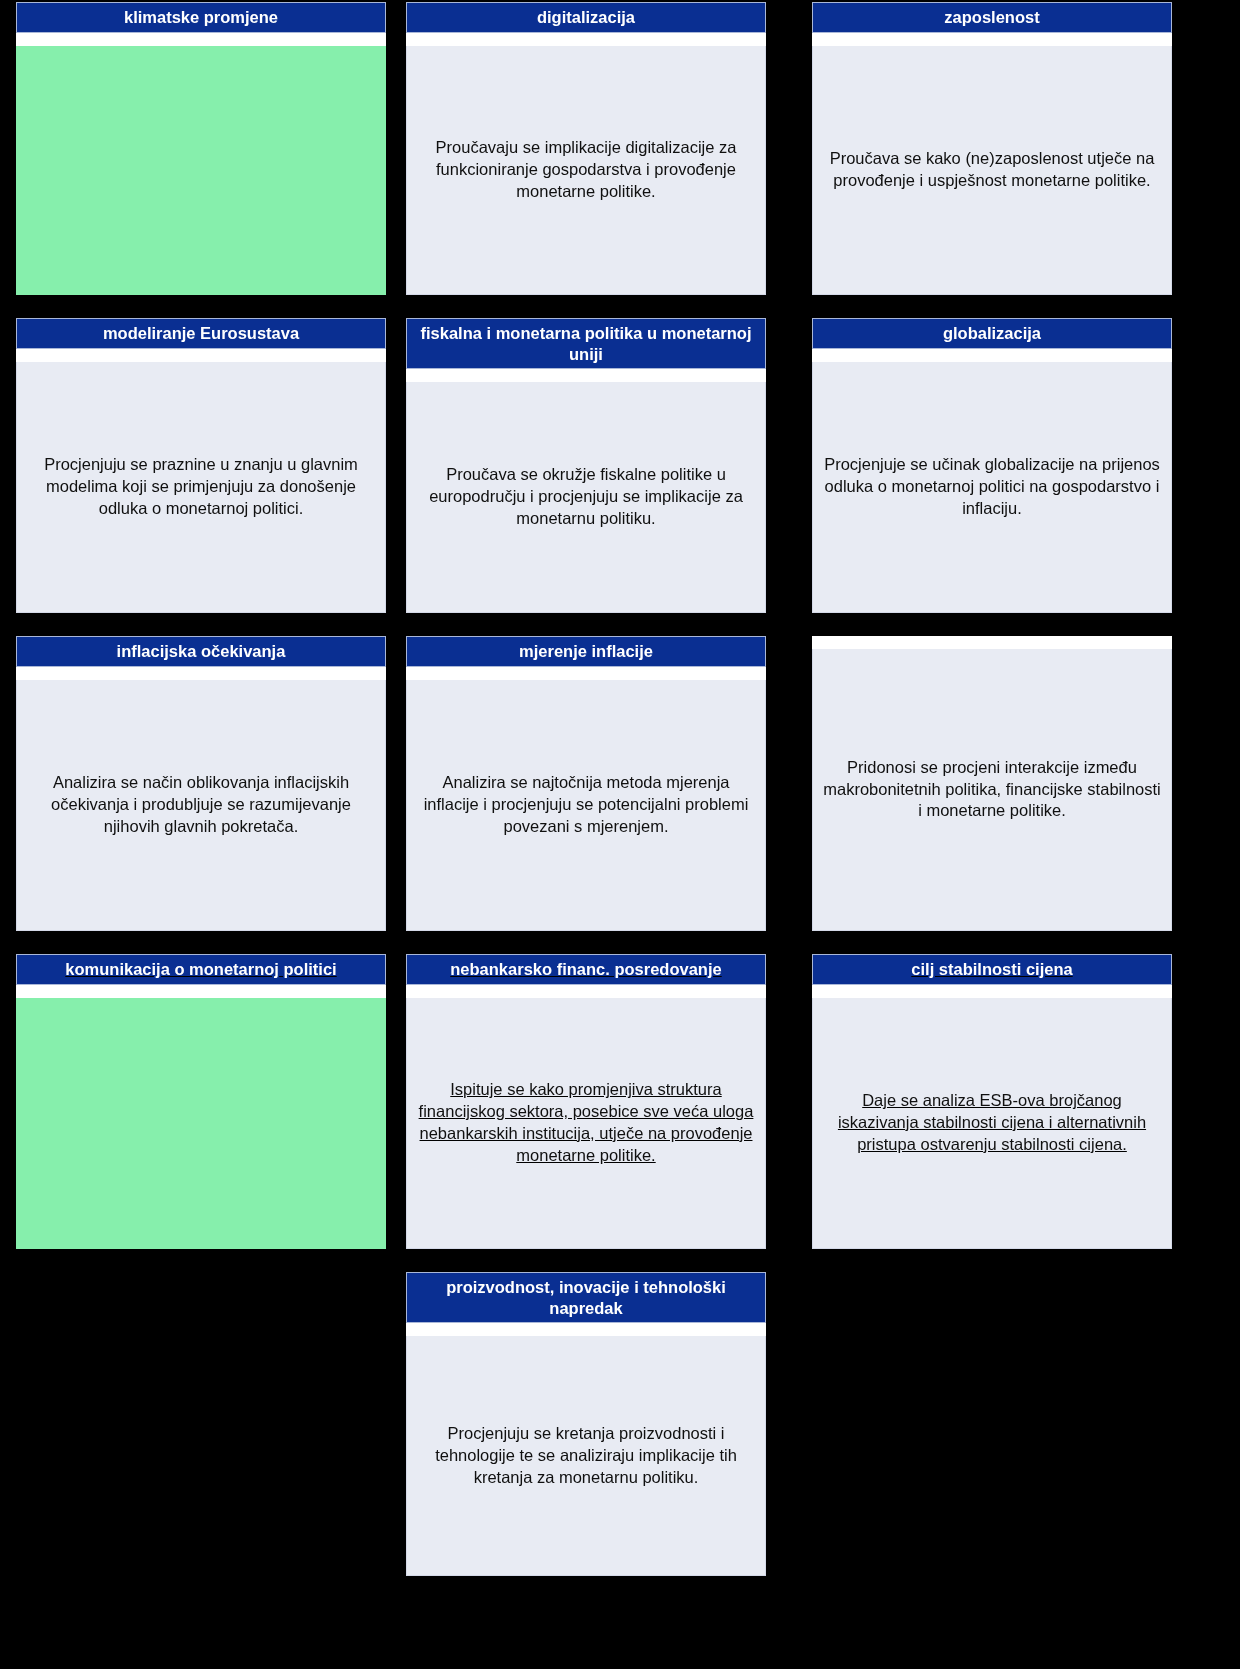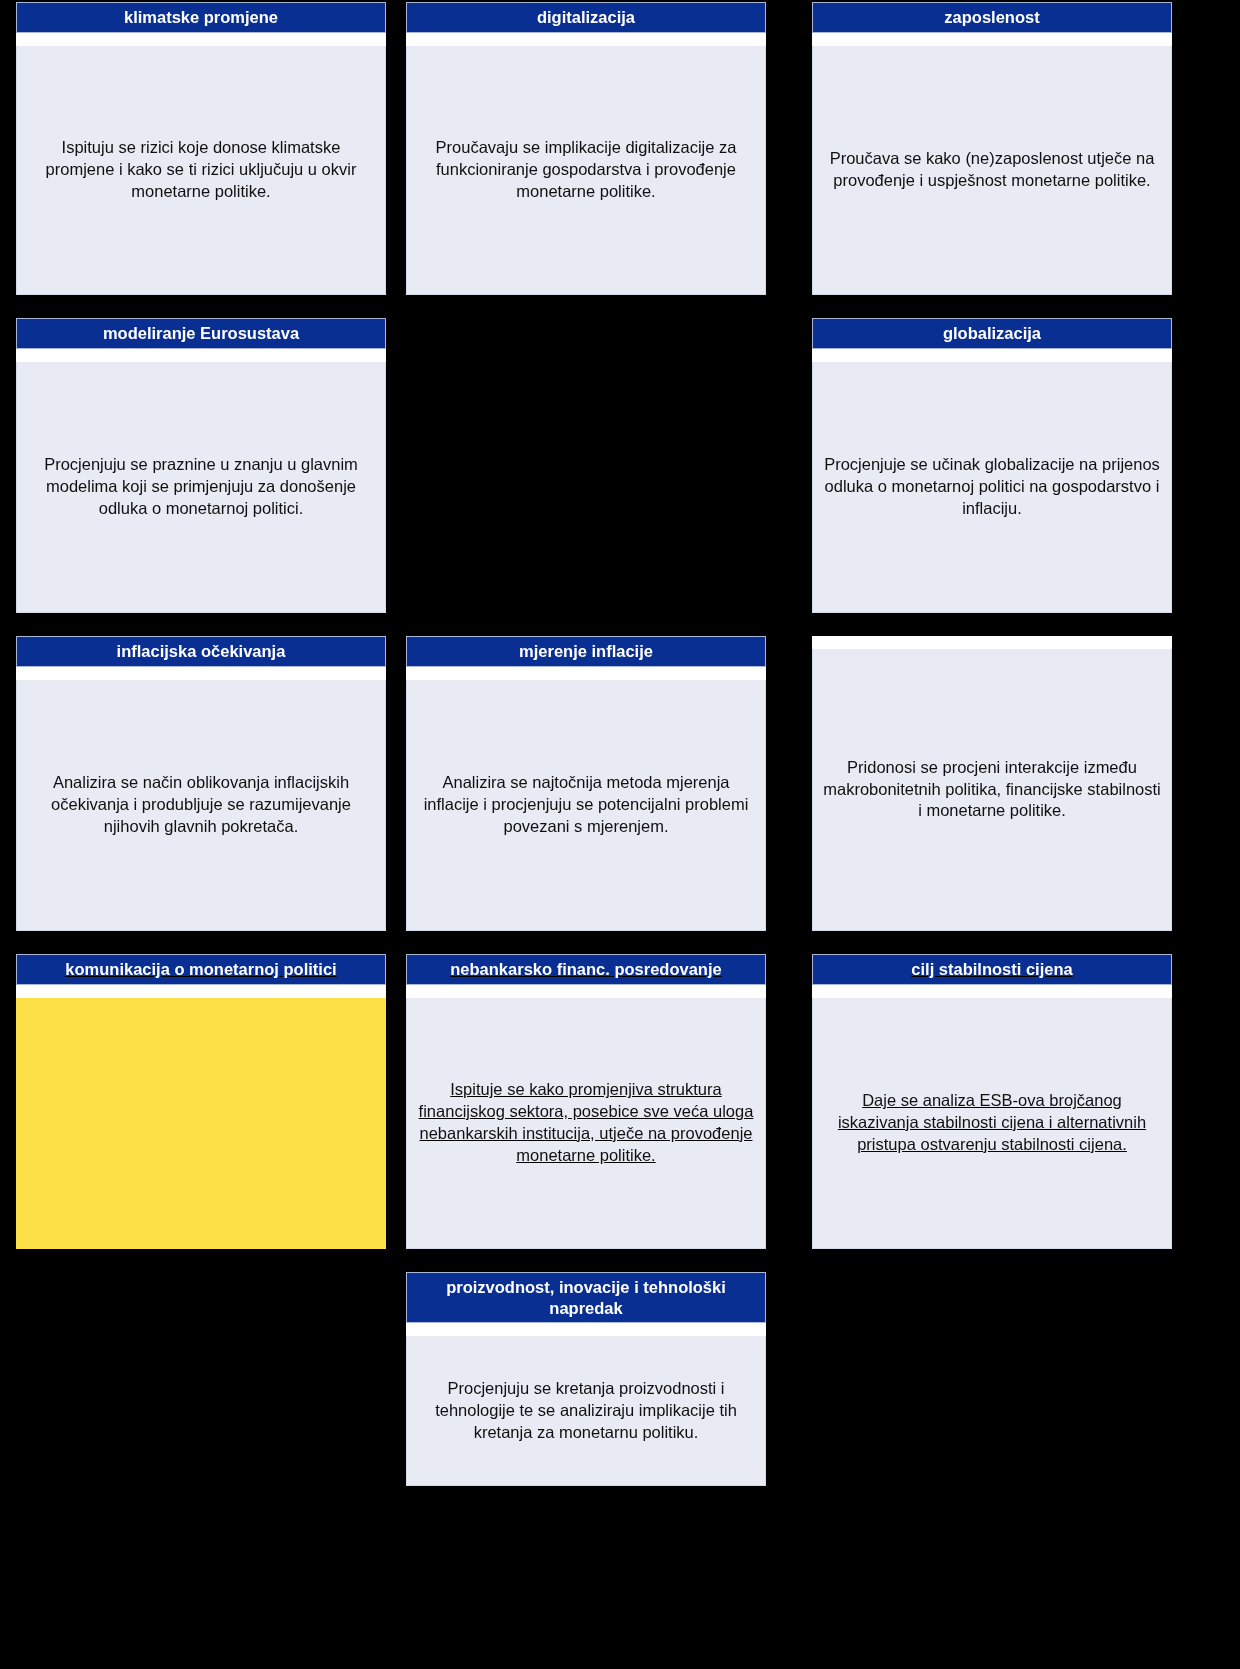--- a/index.html
+++ b/index.html
@@ -16,21 +16,21 @@
 
   #grid {
     position: relative;
     width: 1240px;
     height: 1669px;
     background: #000000;
   }
 
   .card {
     position: absolute;
-    background: #fde047;
+    background: #86efac;
     box-sizing: border-box;
     display: flex;
     flex-direction: column;
   }
 
   .card-header {
     background: #0A2F92;
     border: 1px solid #a9b7d8;
     box-sizing: border-box;
     color: #ffffff;
@@ -68,54 +68,58 @@
   
   .col-0 { left: 16px;  width: 370px; }
   .col-1 { left: 406px; width: 360px; }
   .col-2 { left: 792px; width: 360px; margin-left: 20px; }
 
   
   .row-0 { top: 2px;    height: 293px; }
   .row-1 { top: 318px;  height: 295px; justify-content: flex-end; }
   .row-2 { top: 636px;  height: 295px; }
   .row-3 { top: 954px;  height: 295px; text-decoration: underline; }
-  .row-4 { top: 1272px; height: 214px; border-radius: 17px; }
+  .row-4 { top: 1272px; height: 304px; border-radius: 17px; }
 
   .gap { height: 13px; background: #ffffff; }
 </style>
 </head>
 <body>
 
 <div id="grid">
     <div class="card row-0 col-0">
       <div class="card-header">klimatske promjene</div>
       <div class="gap"></div>
-      <div class="card-body">
-        <span>Ispituju se rizici koje donose klimatske promjene i kako se ti rizici uključuju u okvir monetarne politike.</span>
-      </div>
     </div>
     <div class="card row-0 col-1">
       <div class="card-header">digitalizacija</div>
       <div class="gap"></div>
       <div class="card-body">
         <span>Proučavaju se implikacije digitalizacije za funkcioniranje gospodarstva i provođenje monetarne politike.</span>
       </div>
     </div>
     <div class="card row-0 col-2">
       <div class="card-header">zaposlenost</div>
       <div class="gap"></div>
       <div class="card-body">
         <span>Proučava se kako (ne)zaposlenost utječe na provođenje i uspješnost monetarne politike.</span>
       </div>
     </div>
     <div class="card row-1 col-0">
       <div class="card-header">modeliranje Eurosustava</div>
       <div class="gap"></div>
       <div class="card-body">
         <span>Procjenjuju se praznine u znanju u glavnim modelima koji se primjenjuju za donošenje odluka o monetarnoj politici.</span>
+      </div>
+    </div>
+    <div class="card row-1 col-1">
+      <div class="card-header">fiskalna i monetarna politika u monetarnoj uniji</div>
+      <div class="gap"></div>
+      <div class="card-body">
+        <span>Proučava se okružje fiskalne politike u europodručju i procjenjuju se implikacije za monetarnu politiku.</span>
       </div>
     </div>
     <div class="card row-1 col-2">
       <div class="card-header">globalizacija</div>
       <div class="gap"></div>
       <div class="card-body">
         <span>Procjenjuje se učinak globalizacije na prijenos odluka o monetarnoj politici na gospodarstvo i inflaciju.</span>
       </div>
     </div>
     <div class="card row-2 col-0">

